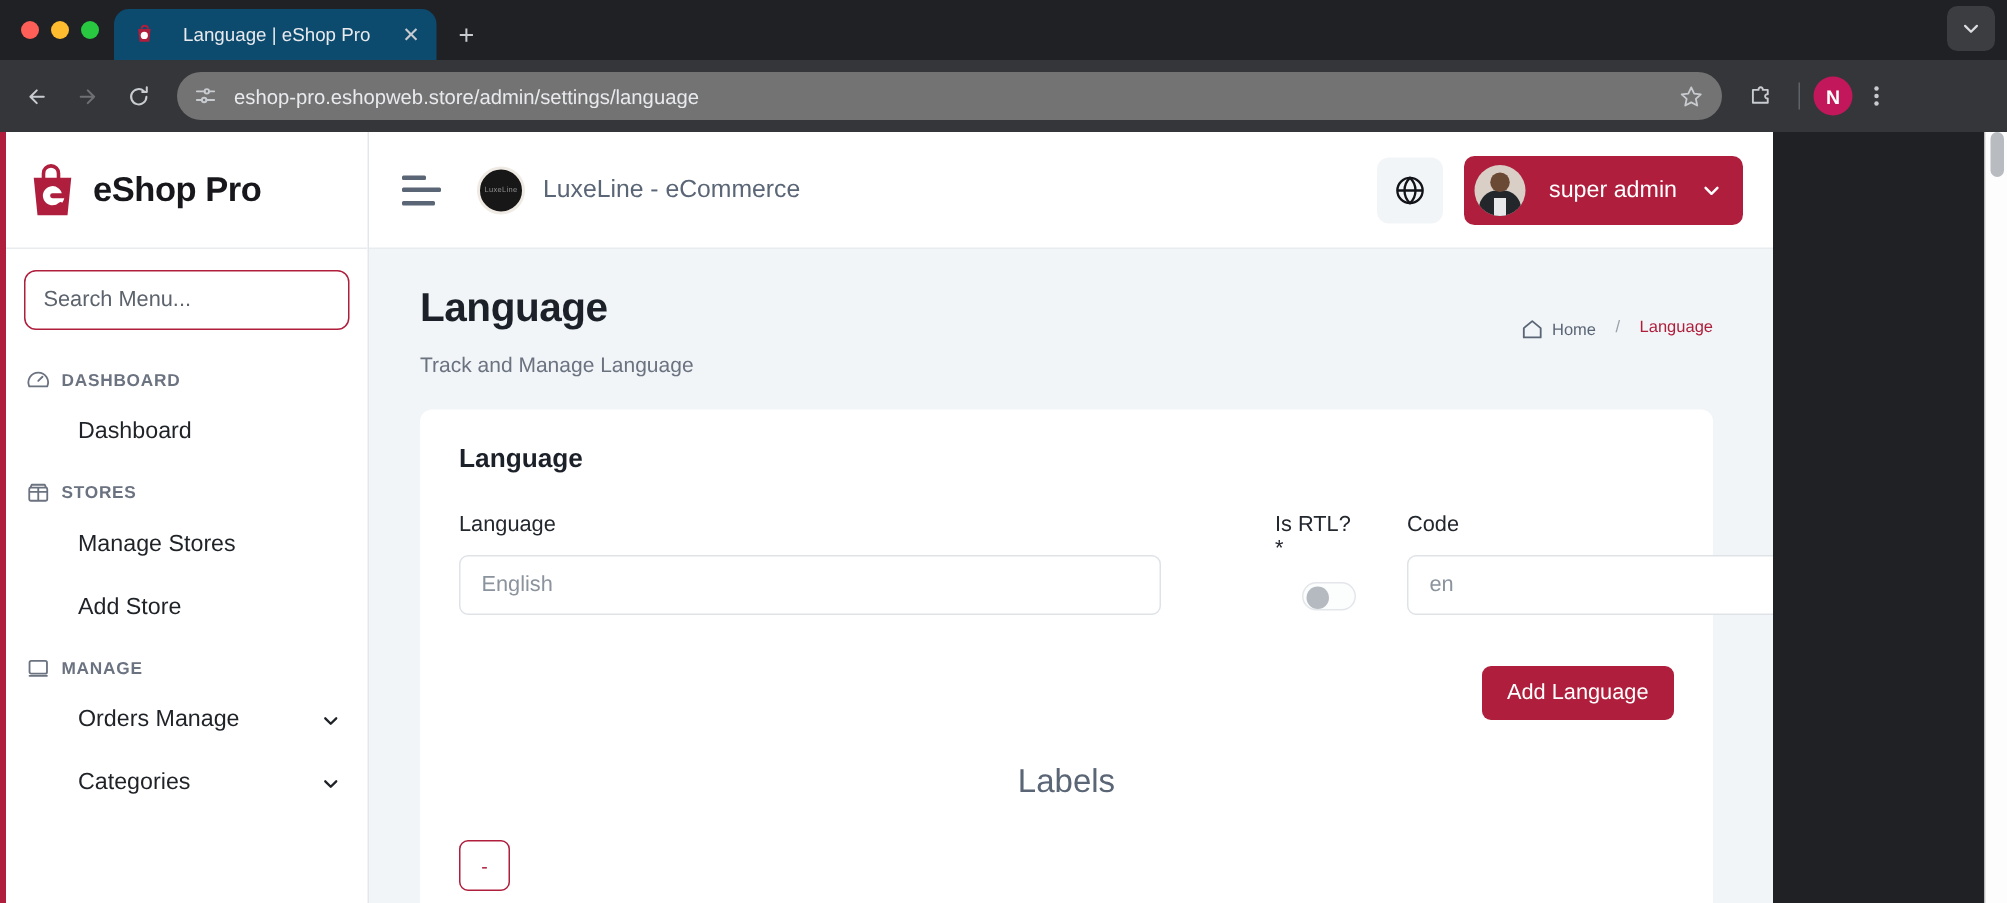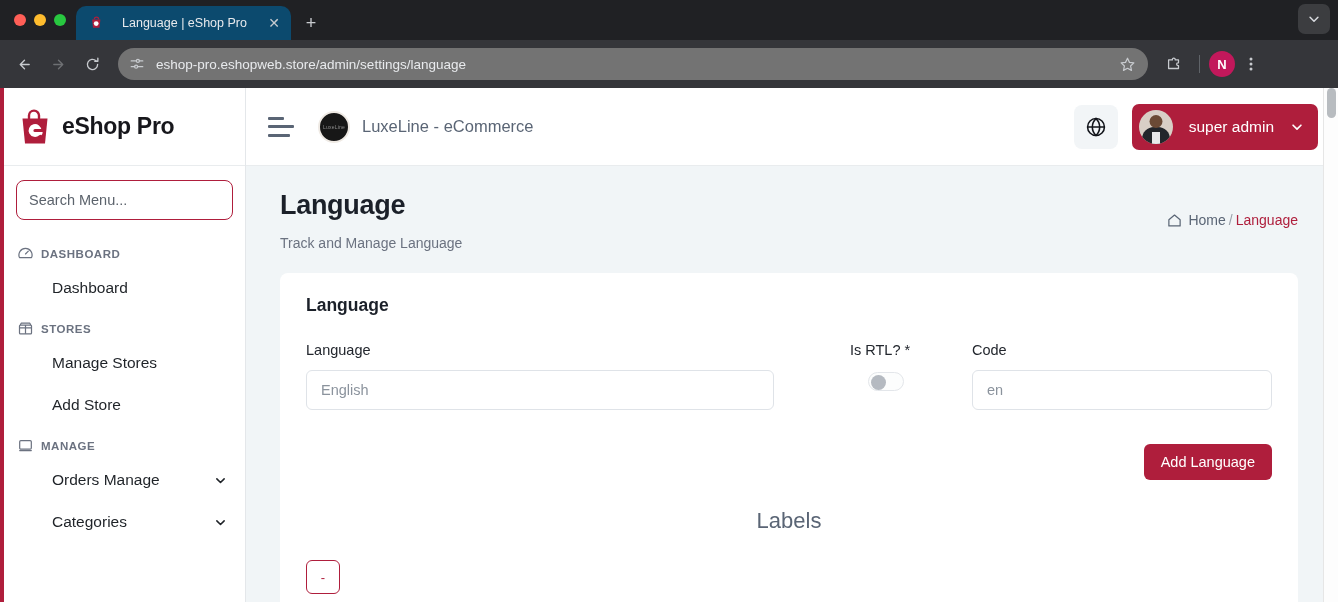--- a/index.html
+++ b/index.html
@@ -89,21 +89,21 @@
     background: #c2185b; color: #fff; font-size: 13px; font-weight: bold;
     display: flex; align-items: center; justify-content: center;
     flex: 0 0 26px;
   }
   .tb-kebab { width: 28px; height: 28px; flex: 0 0 28px; color: #c8cbcf;
     display: flex; align-items: center; justify-content: center; font-size: 16px; }
 
   
   .viewport {
     position: absolute; left: 0; top: 88px;
-    width: 1338px; height: 514px;
+    width: 1182px; height: 514px;
     background: #701a75; display: flex; overflow: hidden;
   }
 
   
   .sidebar {
     width: 246px; flex: 0 0 246px; height: 514px;
     background: #fff; border-right: 1px solid #e4e7ea;
     border-left: 4px solid #AF1E3C;
     display: flex; flex-direction: column;
     overflow: hidden; position: relative;
@@ -192,21 +192,21 @@
     align-items: center; justify-content: center; }
 
   .content {
     flex: 1 1 auto; background: #f1f5f7; overflow: hidden;
     padding: 24px 40px 0 34px; position: relative;
   }
 
   .page-head { display: flex; align-items: flex-start; justify-content: space-between; }
   .page-title { font-size: 27px; font-weight: bold; color: #1b2029; letter-spacing: -0.3px; }
   .page-sub { font-size: 14px; color: #6b7280; margin-top: 14px; }
-  .breadcrumb { display: flex; align-items: flex-end; gap: 3px; font-size: 14px;
+  .breadcrumb { display: flex; align-items: flex-start; gap: 13px; font-size: 11px;
     padding-top: 22px; }
   .bc-home { display: flex; align-items: center; gap: 6px; color: #5a6575; }
   .bc-home .ico { width: 15px; height: 15px; flex: 0 0 15px; display: flex;
     align-items: center; justify-content: center; }
   .bc-sep { color: #9aa1ab; }
   .bc-current { color: #AF1E3C; }
 
   .card {
     margin-top: 22px; background: #fff; border-radius: 8px;
     padding: 22px 26px 0 26px; min-height: 340px;

